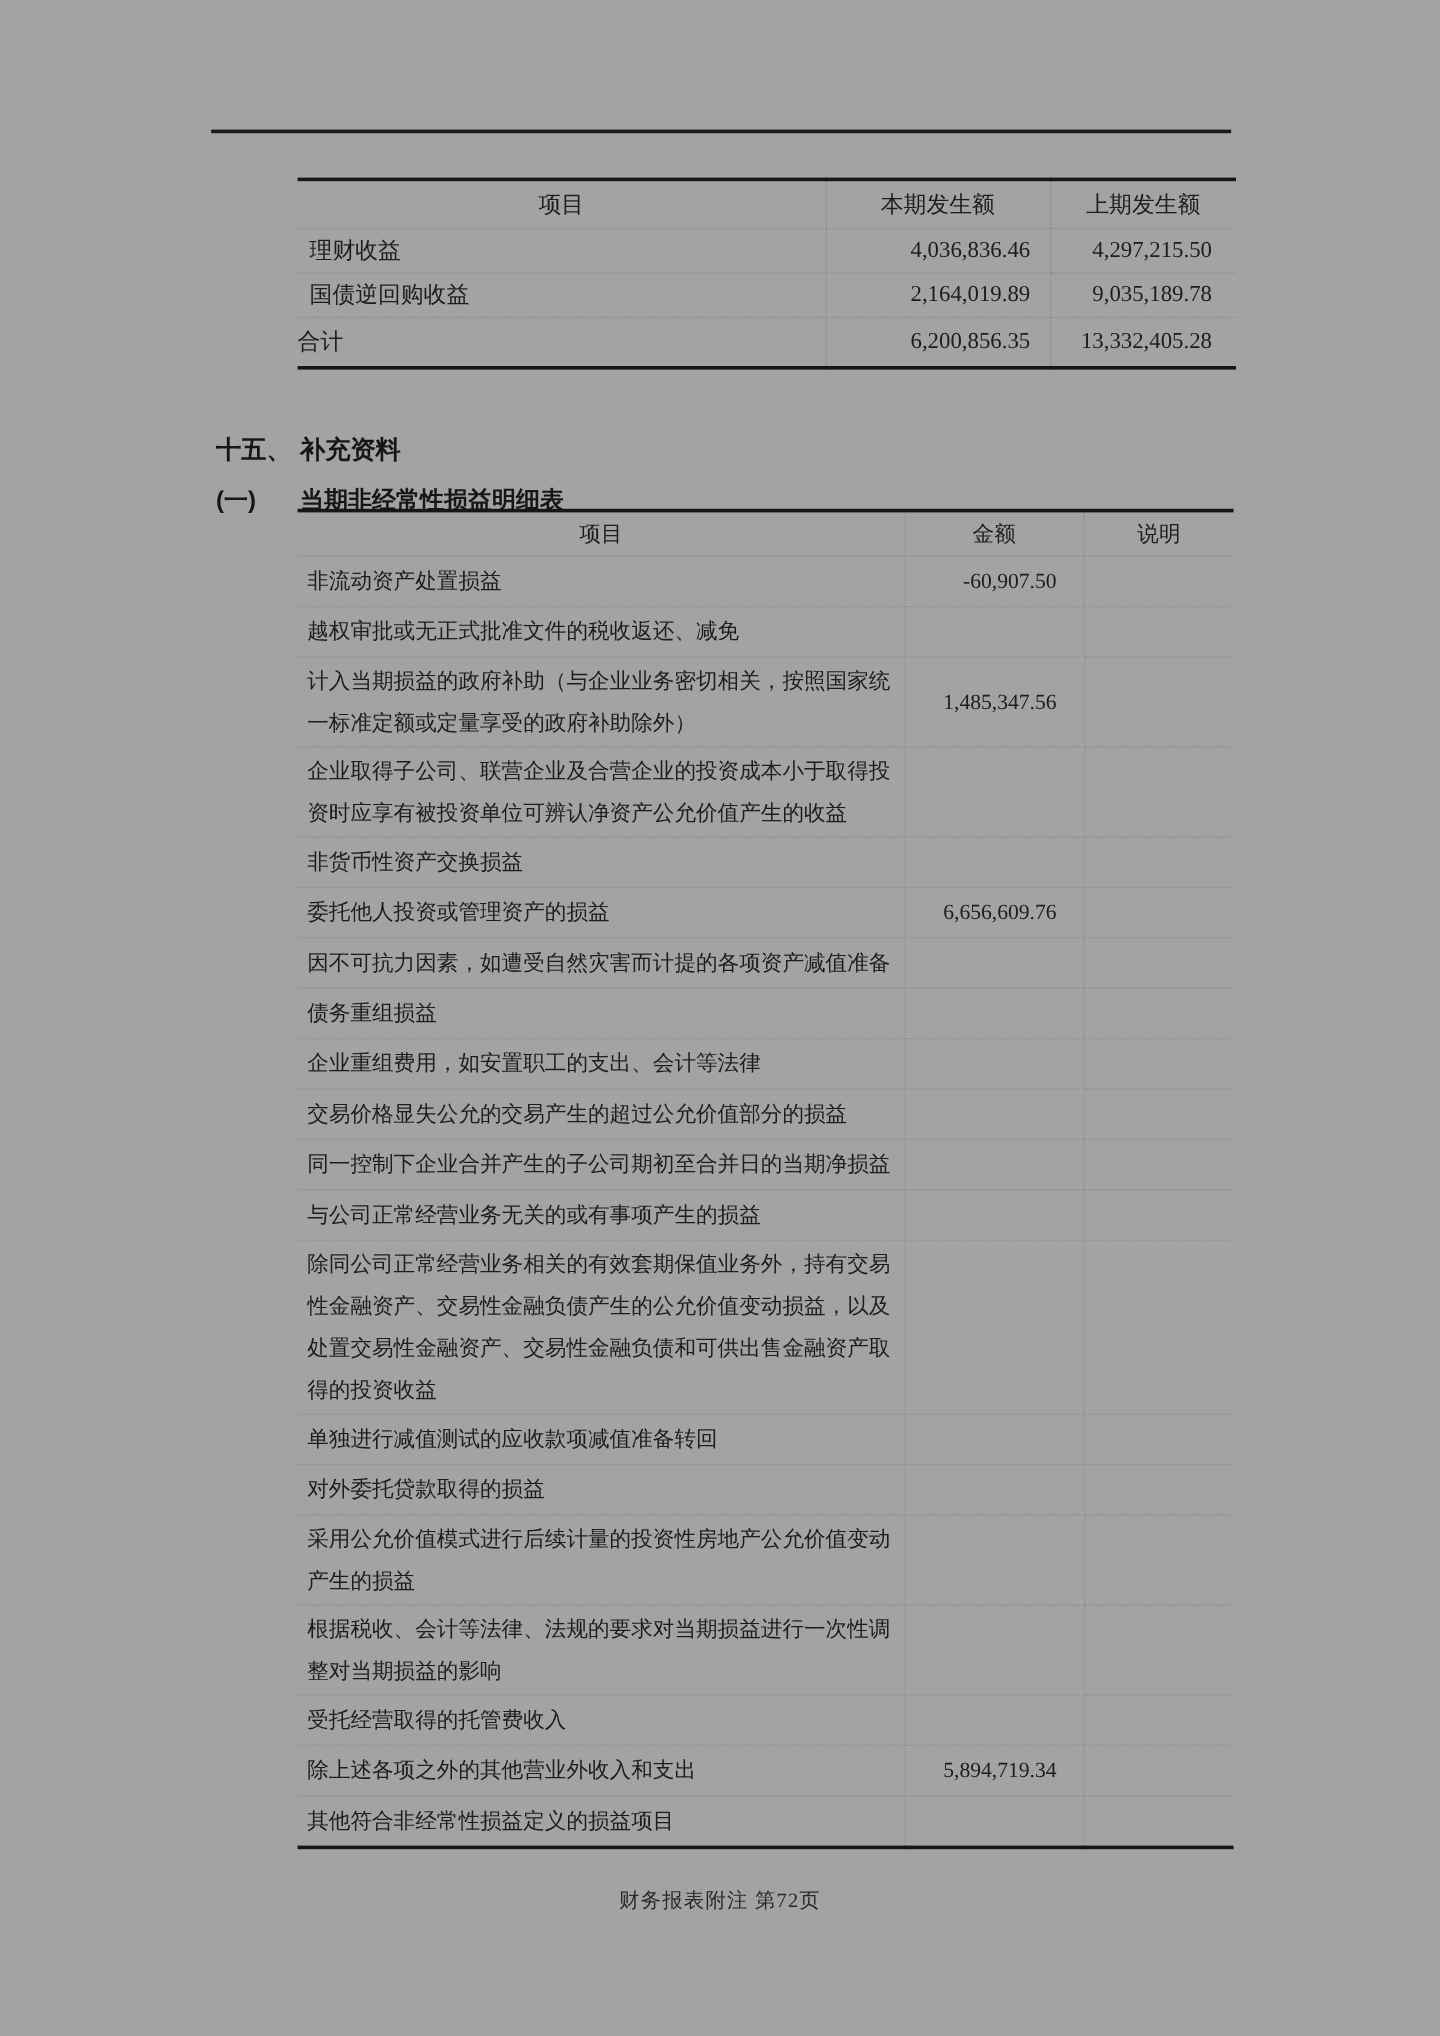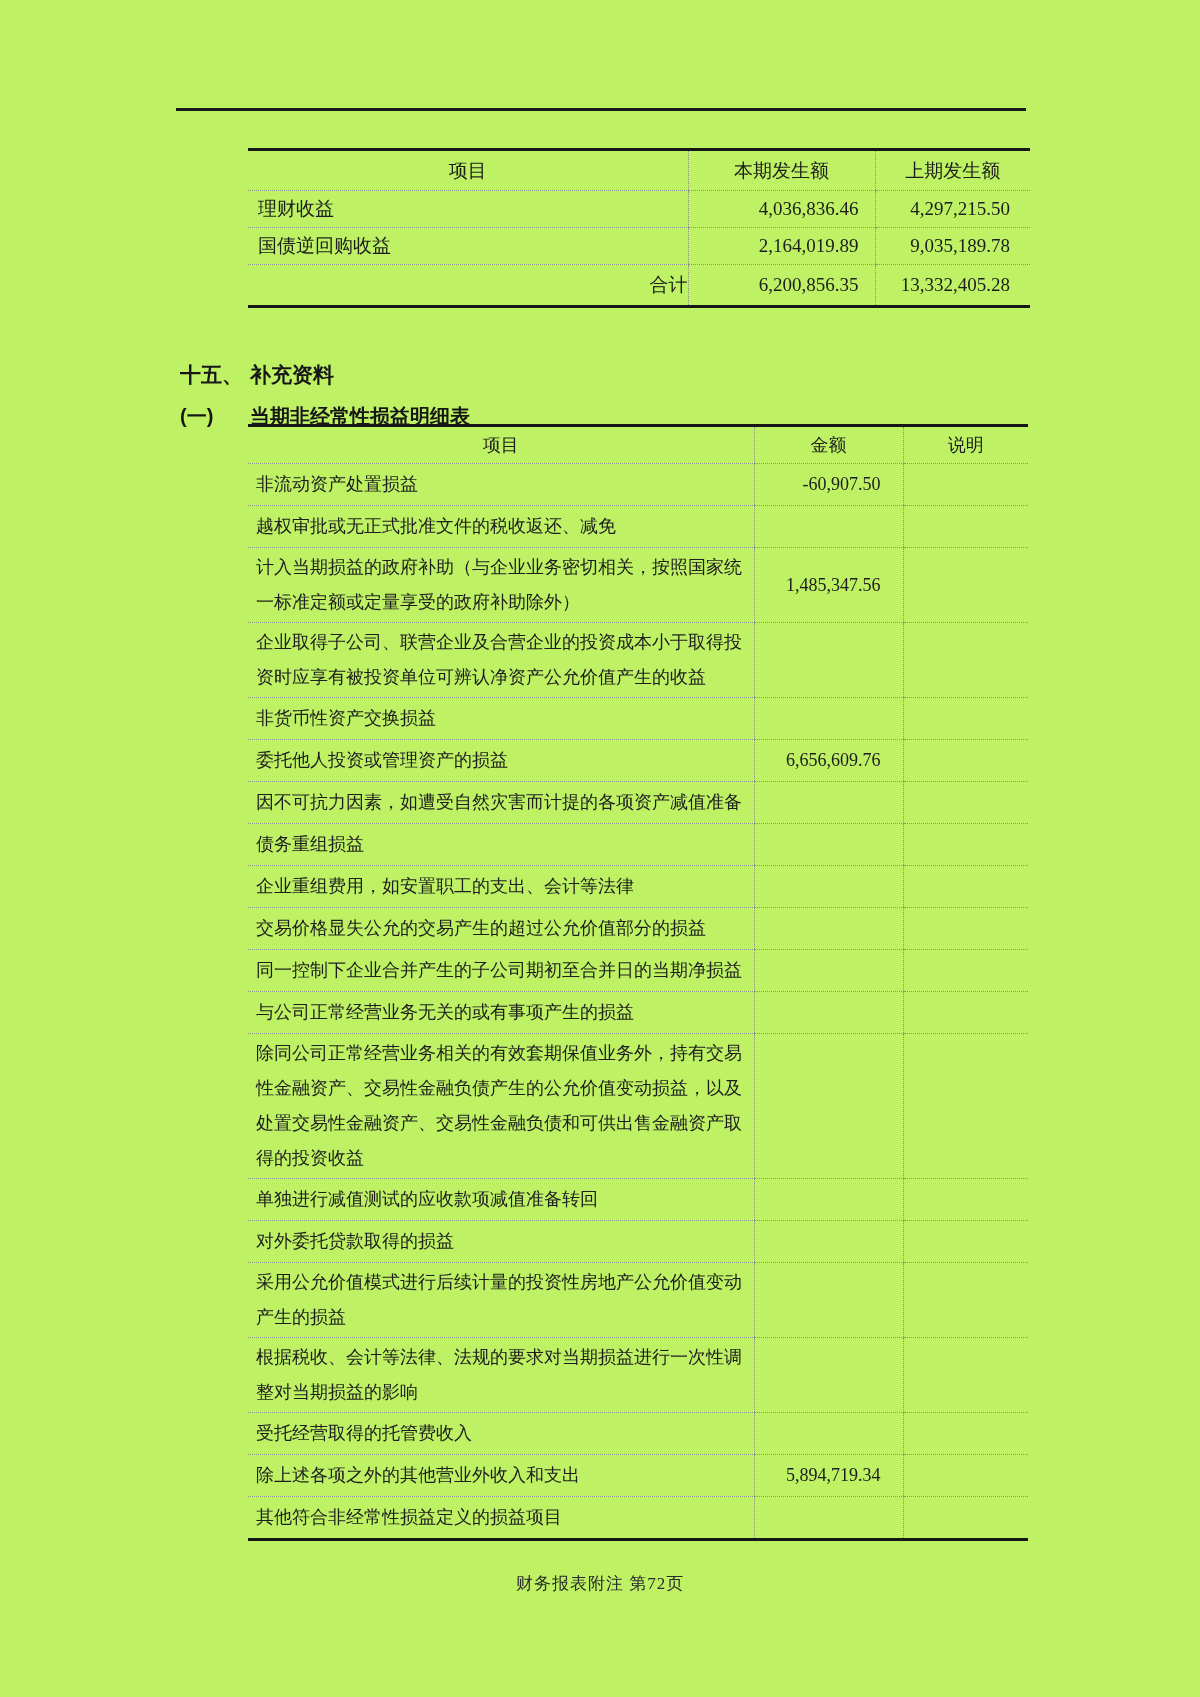--- a/index.html
+++ b/index.html
@@ -1,20 +1,20 @@
 <!DOCTYPE html>
 <html lang="zh"><head>
 <meta charset="utf-8">
 <title>财务报表附注 第72页</title>
 <style>
   html,body { margin:0; padding:0; }
   body { background:#fdfdfd; }
   .page {
     position:relative; width:1200px; height:1697px; margin:0 auto;
-    background:#bef264; color:#1d1d1d;
+    background:#a3a3a3; color:#1d1d1d;
     font-family:"Liberation Serif","DejaVu Serif",serif;
     overflow:hidden;
   }
   .top-rule { position:absolute; left:176px; top:108px; width:850px; height:3px; background:#1a1a1a; }
 
   table { border-collapse:collapse; table-layout:fixed; }
   .fin-table { border-top:3px solid #161616; border-bottom:3px solid #161616; }
   .fin-table th, .fin-table td {
     border-bottom:1px dotted #8f8f8f;
     font-weight:normal; vertical-align:middle; padding:0;
@@ -24,21 +24,21 @@
   .fin-table th { text-align:center; }
 
   
   .income-table { position:absolute; left:248px; top:148px; width:782px; font-size:19px; }
   .income-table th { height:39px; }
   .income-table td { height:36px;margin-top:41px; }
   .income-table .c-item { text-align:left; padding-left:10px; }
   .income-table .c-cur  { text-align:right; padding-right:16px; }
   .income-table .c-pri  { text-align:right; padding-right:20px; }
   .income-table .total-row td { height:40px; }
-  .income-table .total-row .c-item { text-align:right; padding-left:0; }
+  .income-table .total-row .c-item { text-align:left; padding-left:0; }
 
   
   .heading {
     position:absolute; left:180px; display:flex; align-items:baseline;
     font-family:"Liberation Sans","DejaVu Sans",sans-serif; font-weight:700;
     color:#161616;
     margin-top:12px;
   }
   .heading-main { top:349px; font-size:21px; }
   .heading-sub  { top:391px; font-size:20px; }

